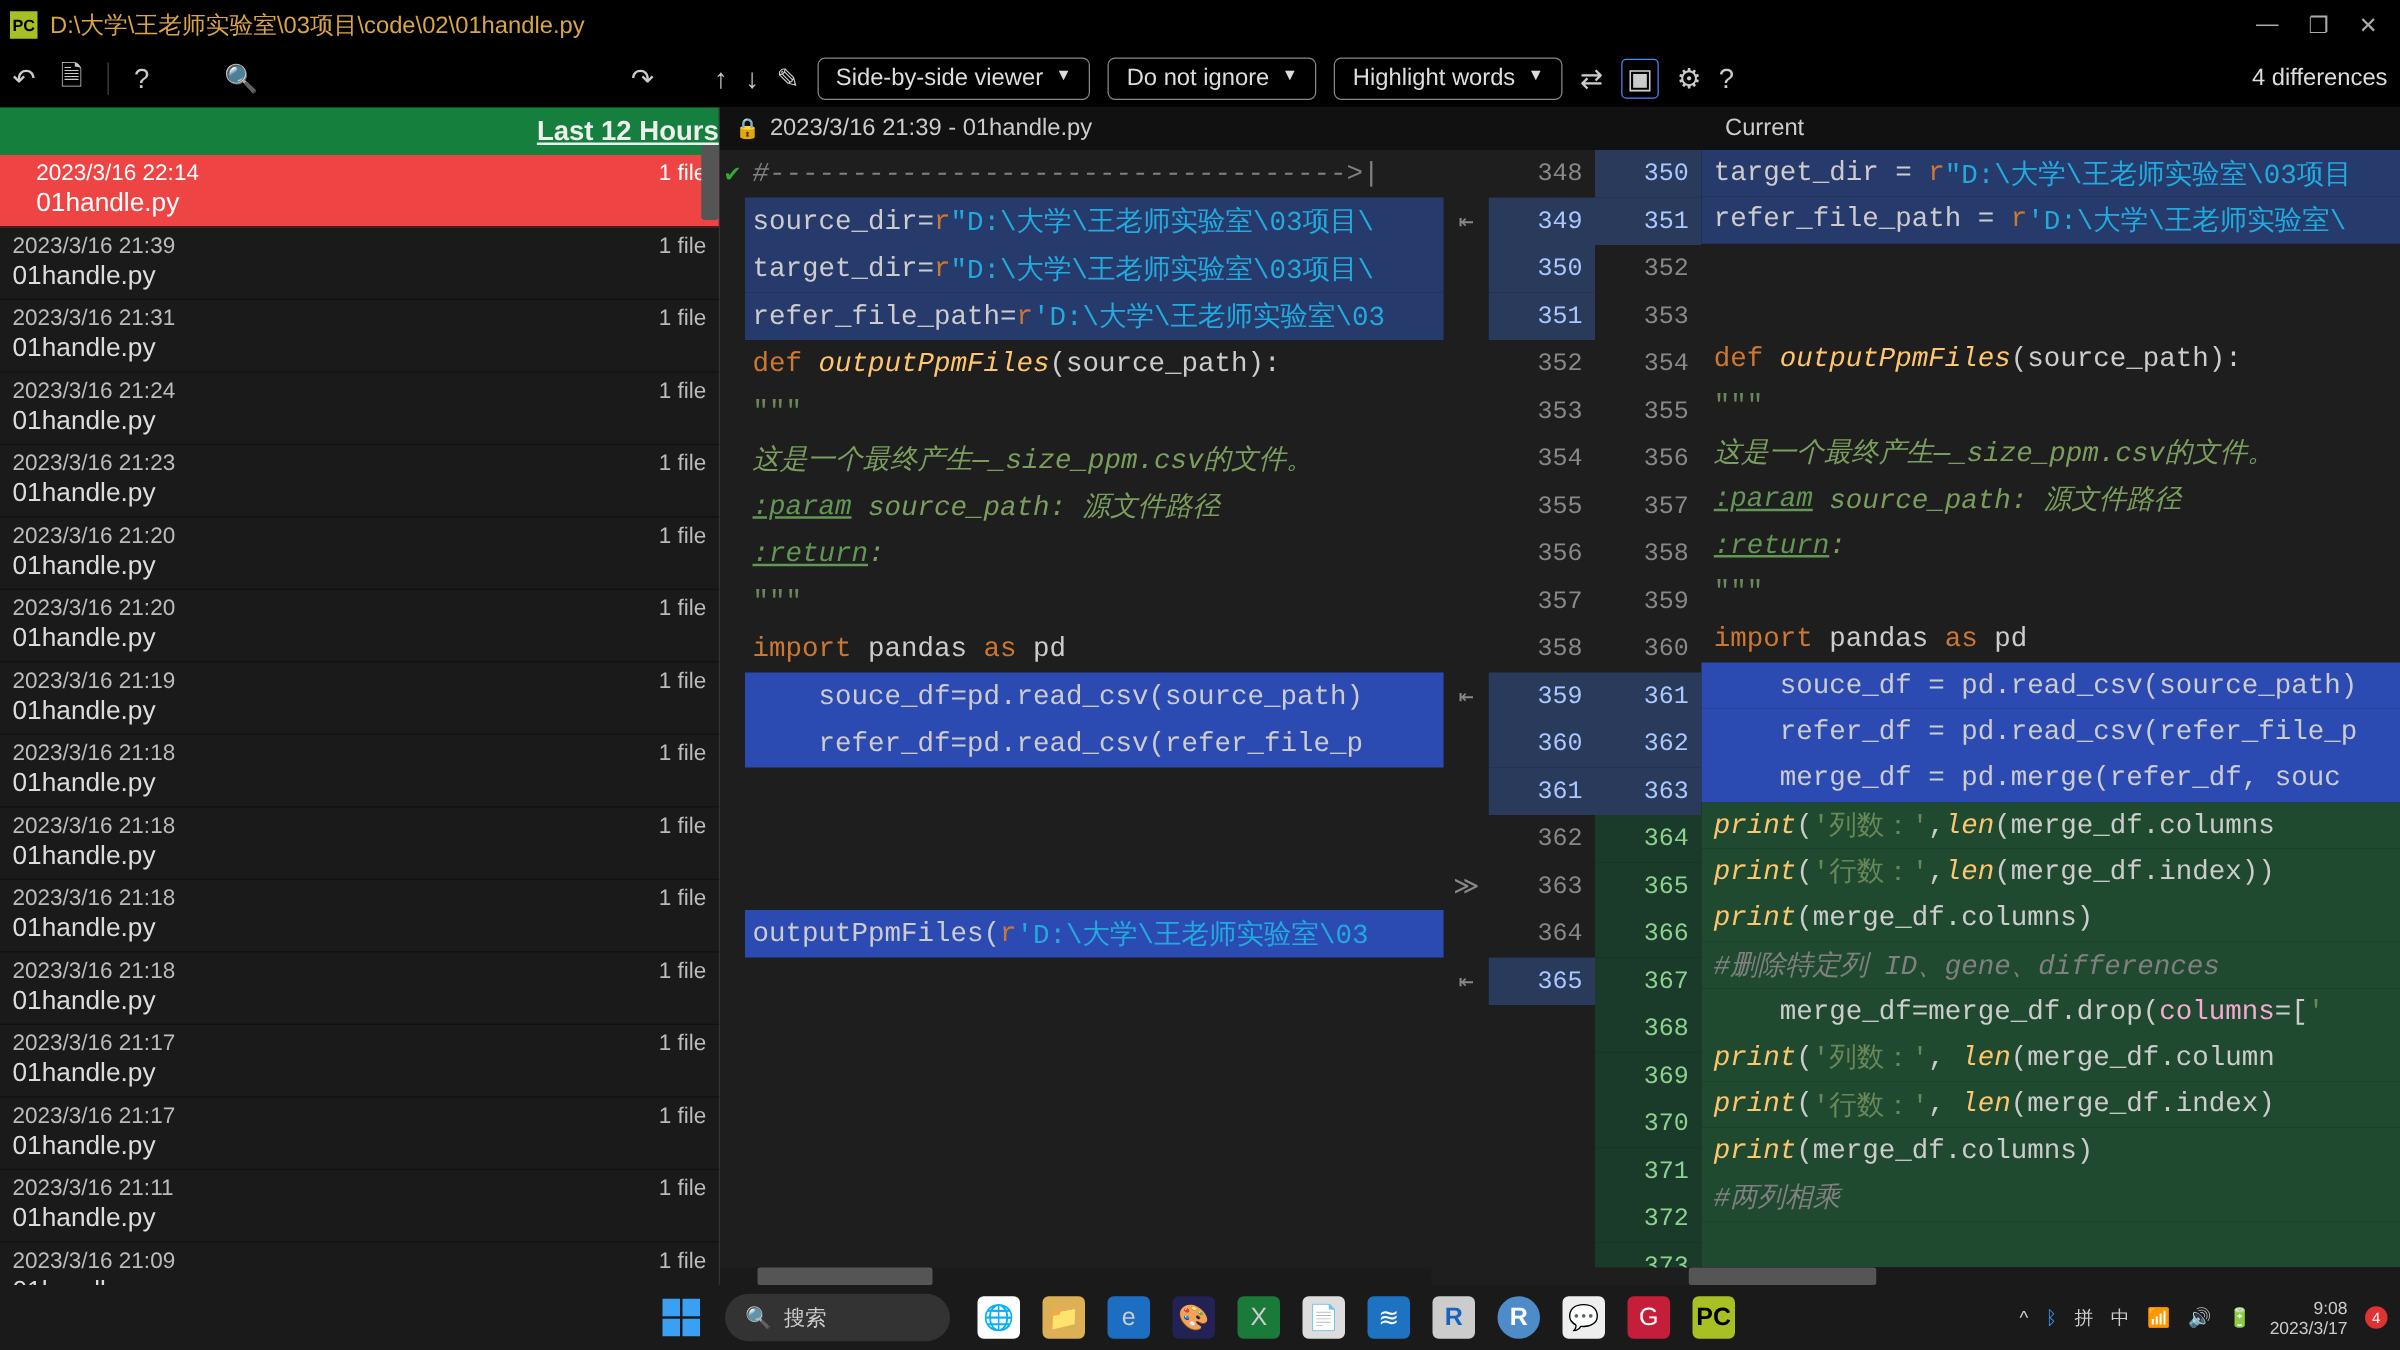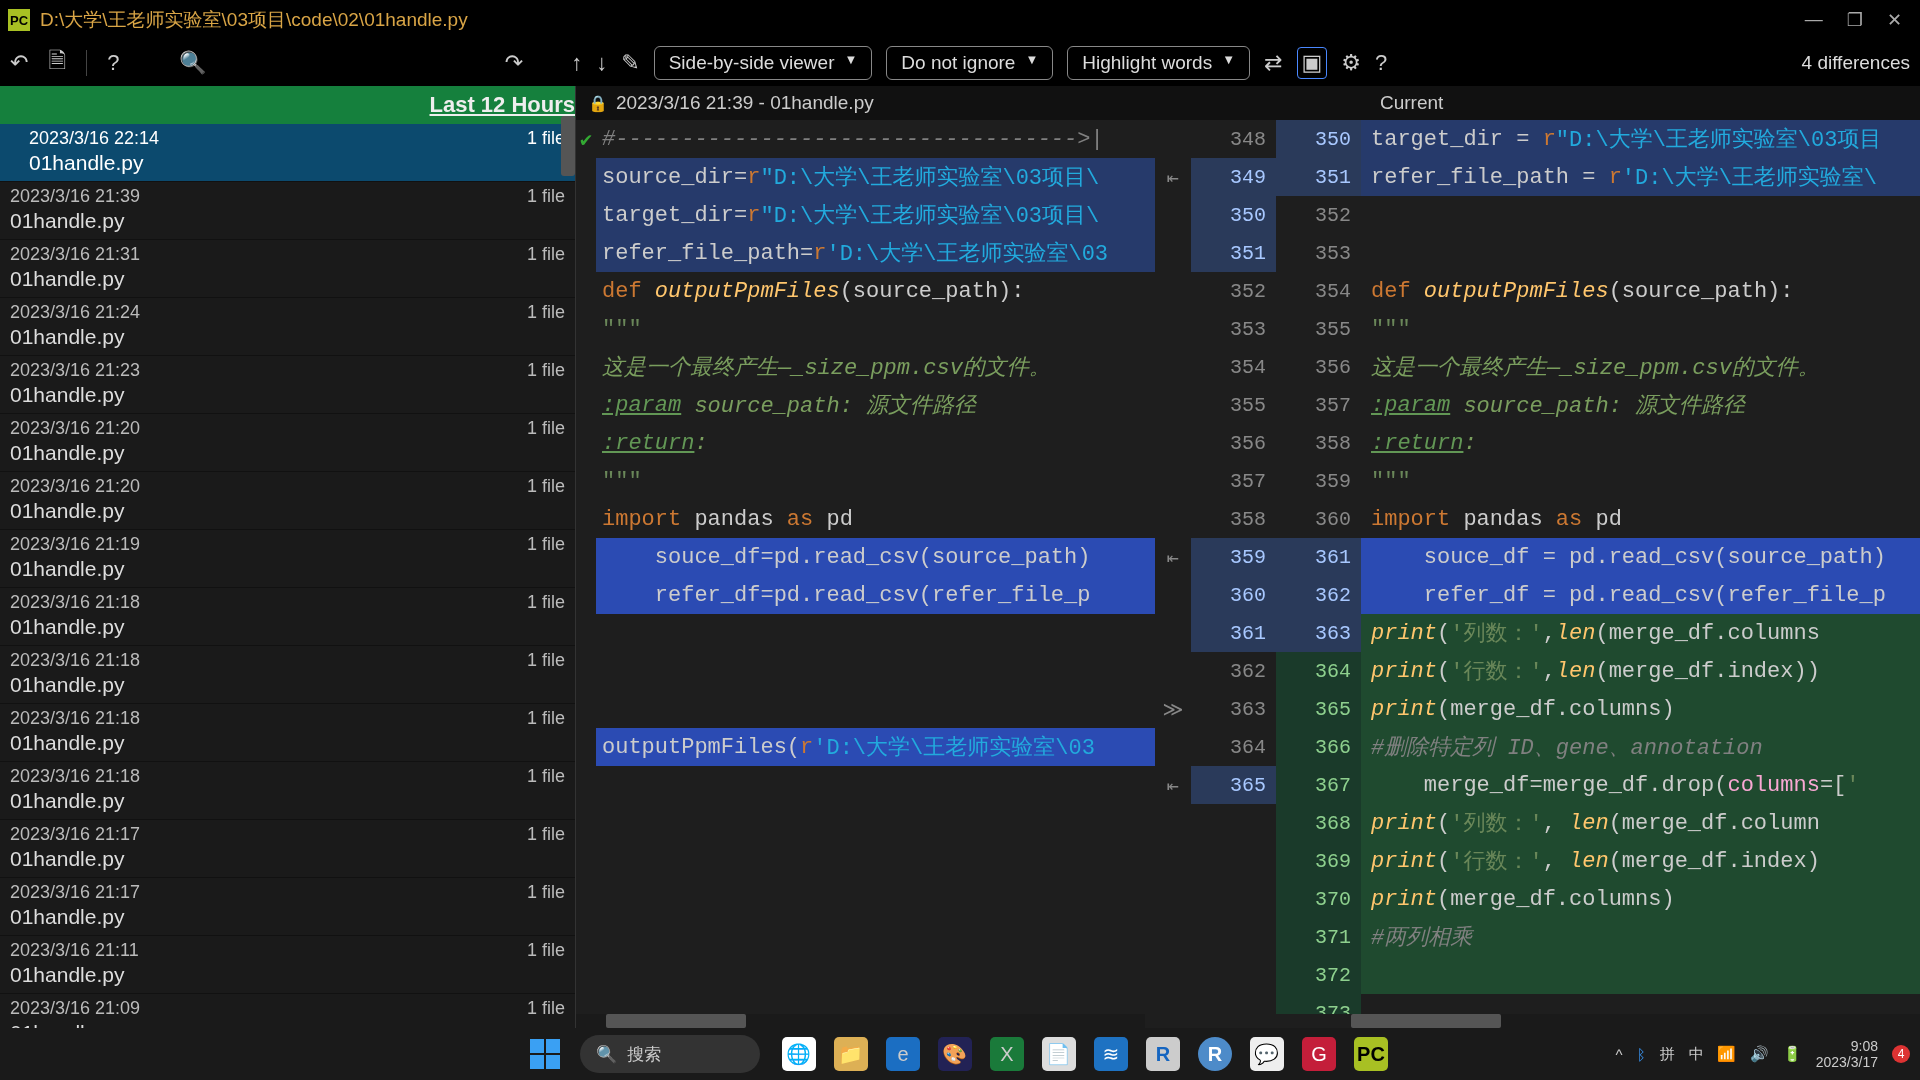--- a/index.html
+++ b/index.html
@@ -61,21 +61,21 @@
 .sidebar-header {
   text-align:right; font-size:22px; font-weight:600; color:#eee;
   padding: 6px 0;
   background:#15803d;
   text-decoration:underline;
 }
 .hist-item {
   padding: 4px 10px 6px 10px;
   border-bottom: 1px solid #111;
 }
-.hist-item.selected { background:#0c4a6e;padding-left:29px; }
+.hist-item.selected { background:#ef4444;padding-left:29px; }
 .hist-row1 { display:flex; justify-content:space-between; font-size:18px; color:#bbb;}
 .hist-item.selected .hist-row1 { color:#fff; }
 .hist-file { font-size:21px; color:#ddd; margin-top:2px;}
 .hist-item.selected .hist-file { color:#fff; }
 .sidebar-scroll { position:absolute; right:0; top:30px; width:14px; height:60px; background:#555; border-radius:3px;}
 .diffpane {
   flex:1; display:flex; flex-direction:column; background:#1e1e1e;
 }
 .diffhdr {
   height:34px; display:flex; align-items:center;
@@ -426,24 +426,25 @@
           <div class="row "></div>
           <div class="row "><span class="kw">def </span><span class="fn">outputPpmFiles</span>(source_path):</div>
           <div class="row ">    <span class="str">"""</span></div>
           <div class="row ">    <span class="cmt-g">这是一个最终产生—_size_ppm.csv的文件。</span></div>
           <div class="row ">    <span class="tag">:param</span><span class="cmt-g"> source_path: 源文件路径</span></div>
           <div class="row ">    <span class="tag">:return</span><span class="cmt-g">:</span></div>
           <div class="row ">    <span class="str">"""</span></div>
           <div class="row ">    <span class="kw">import</span> pandas <span class="kw">as</span> pd</div>
           <div class="row hlmod">    souce_df = pd.read_csv(source_path)</div>
           <div class="row hlmod">    refer_df = pd.read_csv(refer_file_p</div>
+          <div class="row hlmod">    merge_df = pd.merge(refer_df, souc</div>
           <div class="row add">    <span class="fn">print</span>(<span class="str">'列数：'</span>,<span class="fn">len</span>(merge_df.columns</div>
           <div class="row add">    <span class="fn">print</span>(<span class="str">'行数：'</span>,<span class="fn">len</span>(merge_df.index))</div>
           <div class="row add">    <span class="fn">print</span>(merge_df.columns)</div>
-          <div class="row add">    <span class="cmt">#删除特定列 ID、gene、annotation</span></div>
+          <div class="row add">    <span class="cmt">#删除特定列 ID、gene、differences</span></div>
           <div class="row add">    merge_df=merge_df.drop(<span style="color:#f9a8d4">columns</span>=[<span class="str">'</span></div>
           <div class="row add">    <span class="fn">print</span>(<span class="str">'列数：'</span>, <span class="fn">len</span>(merge_df.column</div>
           <div class="row add">    <span class="fn">print</span>(<span class="str">'行数：'</span>, <span class="fn">len</span>(merge_df.index)</div>
           <div class="row add">    <span class="fn">print</span>(merge_df.columns)</div>
           <div class="row add">    <span class="cmt">#两列相乘</span></div>
           <div class="row add"></div>
         </div>
     </div>
     <div style="display:flex">
       <div class="hscroll" style="flex:1">

